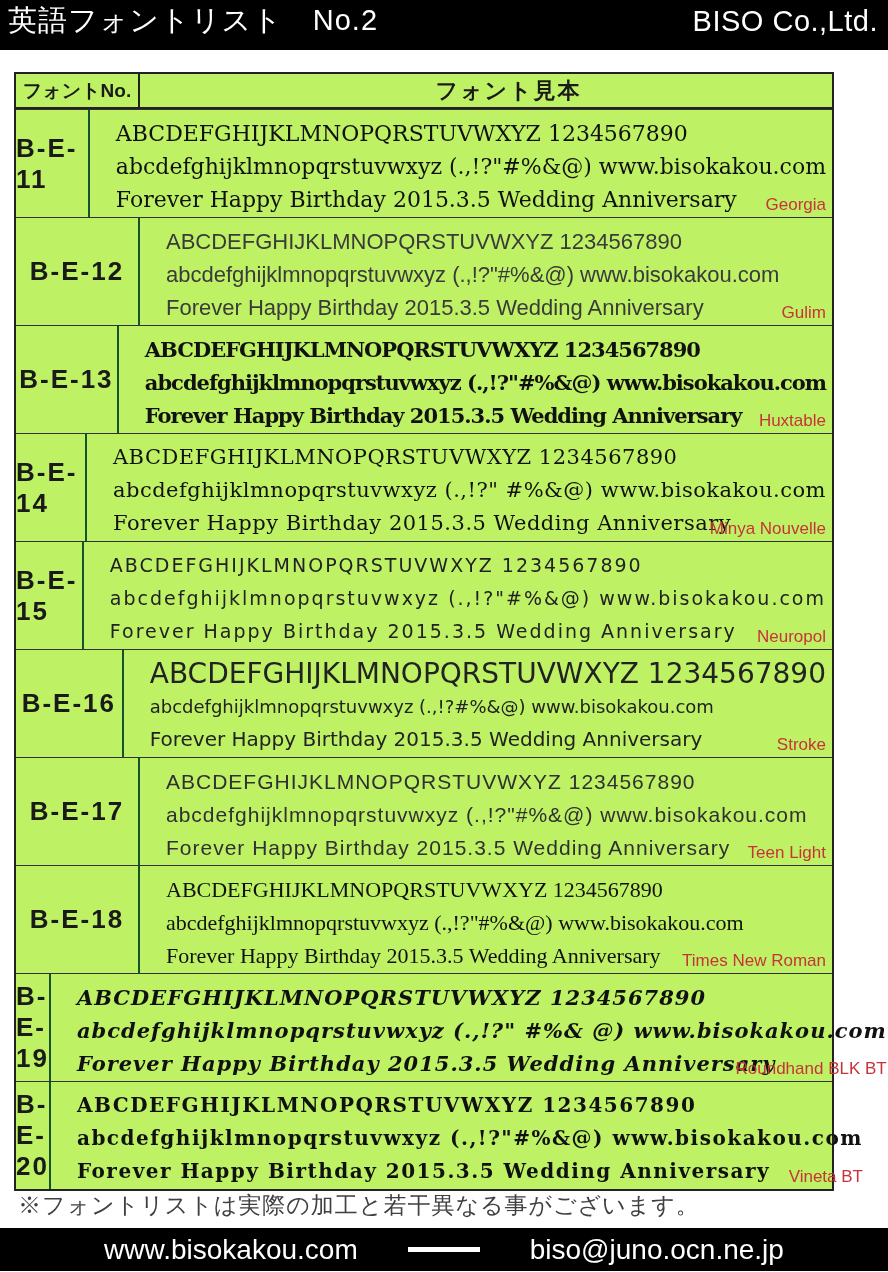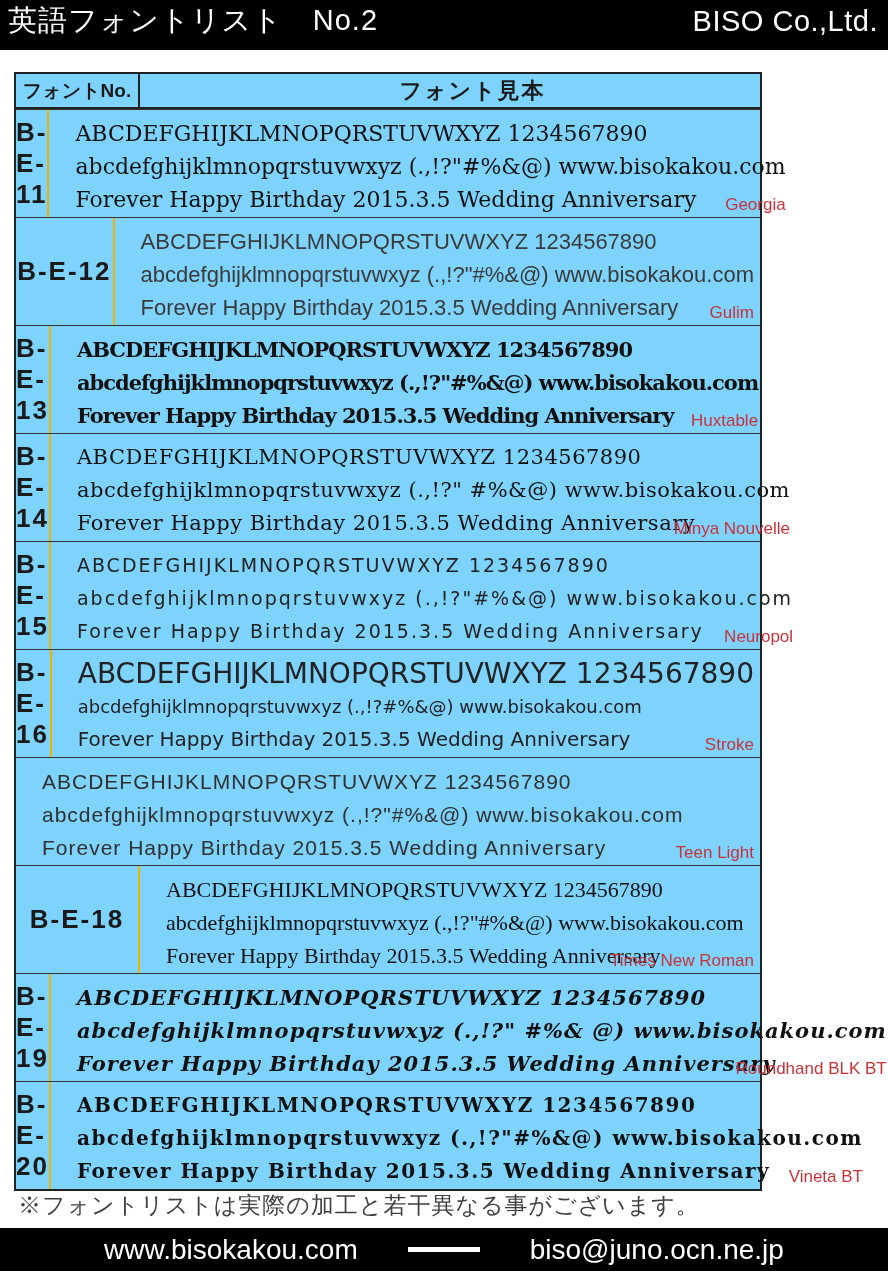--- a/index.html
+++ b/index.html
@@ -15,44 +15,44 @@
   .topbar{
     position:absolute;left:0;top:0;width:888px;height:50px;
     background:#000;
     display:flex;align-items:center;justify-content:space-between;
     box-sizing:border-box;padding:0 10px 8px 8px;
   }
   .topbar .title{color:#fff;font-size:29px;letter-spacing:1px;}
   .topbar .company{color:#fff;font-size:29px;letter-spacing:0.5px;}
   
   .fonttable{
-    position:absolute;left:14px;top:72px;width:748px;
+    position:absolute;left:14px;top:72px;width:820px;
     border:2px solid #222;
     box-sizing:border-box;
-    background:#7dd3fc;
+    background:#bef264;
   }
   .thead{
     display:flex;height:33px;border-bottom:2px solid #222;
   }
   .th-no{
     width:124px;border-right:2px solid #222;box-sizing:border-box;
     display:flex;align-items:center;justify-content:center;
     font-weight:bold;font-size:19px;
   }
   .th-sample{
     flex:1;display:flex;align-items:center;justify-content:center;
     font-weight:bold;font-size:22px;letter-spacing:2px;padding-left:45px;
   }
   .row{
     display:flex;height:108px;border-top:1.5px solid #333;
     box-sizing:border-box;
   }
   .row:first-of-type{border-top:none;}
   .cell-no{
-    width:124px;border-right:2px solid #eab308;box-sizing:border-box;
+    width:124px;border-right:2px solid #14532d;box-sizing:border-box;
     display:flex;align-items:center;justify-content:center;
     font-weight:bold;font-size:26px;letter-spacing:2px;
     font-family:"Liberation Sans",sans-serif;
   }
   .cell-sample{
     flex:1;position:relative;box-sizing:border-box;
     padding:7px 6px 0 26px;
   }
   .cell-sample .line{
     font-size:22px;line-height:33px;white-space:nowrap;
@@ -160,20 +160,21 @@
     <div class="cell-no">B-E-16</div>
     <div class="cell-sample f16">
       <div class="line l1">ABCDEFGHIJKLMNOPQRSTUVWXYZ  1234567890</div>
       <div class="line l2">abcdefghijklmnopqrstuvwxyz (.,!?#%&amp;@)    www.bisokakou.com</div>
       <div class="line l3">Forever   Happy Birthday   2015.3.5   Wedding   Anniversary</div>
       <div class="fontname">Stroke</div>
     </div>
   </div>
 
   <div class="row">
+    <div class="cell-no">B-E-17</div>
     <div class="cell-sample f17">
       <div class="line l1">ABCDEFGHIJKLMNOPQRSTUVWXYZ  1234567890</div>
       <div class="line l2">abcdefghijklmnopqrstuvwxyz (.,!?"#%&amp;@)   www.bisokakou.com</div>
       <div class="line l3">Forever   Happy Birthday   2015.3.5   Wedding   Anniversary</div>
       <div class="fontname">Teen Light</div>
     </div>
   </div>
 
   <div class="row">
     <div class="cell-no">B-E-18</div>

